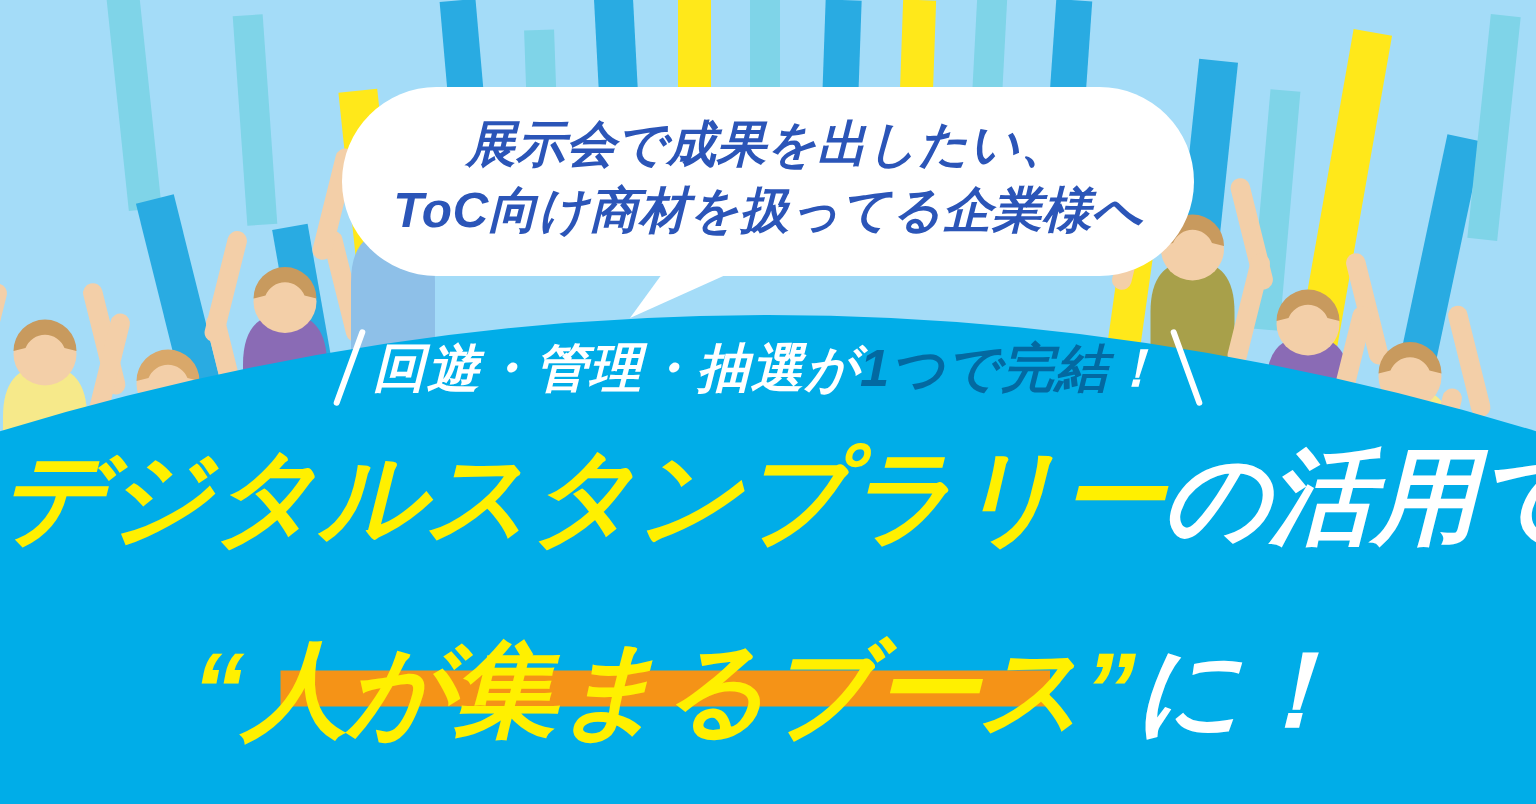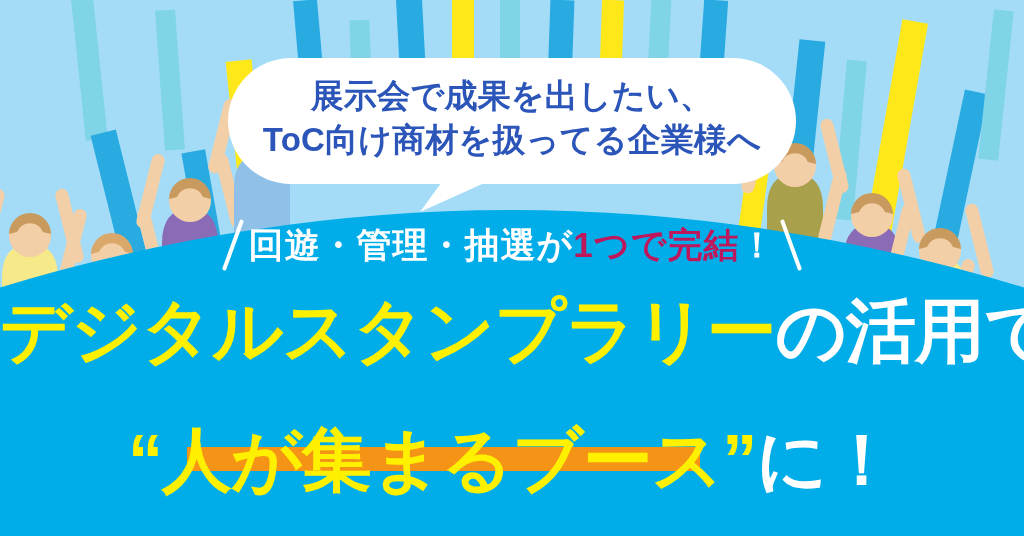--- a/index.html
+++ b/index.html
@@ -11,20 +11,21 @@
   body {
     font-family: "Liberation Sans", "DejaVu Sans", sans-serif;
   }
 
   .banner {
     position: relative;
     width: 1024px;
     height: 536px;
     overflow: hidden;
     background: #a4dcf8;
+    font-style: italic;
   }
 
   
   .bg-sky {
     position: absolute;
     inset: 0;
     background: #a4dcf8;
   }
 
   .confetti-layer,
@@ -76,21 +77,21 @@
     gap: 14px;
   }
   .subtitle {
     color: #ffffff;
     font-size: 35px;
     font-weight: 700;
     letter-spacing: 1px;
     white-space: nowrap;
   }
   .subtitle .accent {
-    color: #be185d;
+    color: #0369a1;
     margin-top: 20px;
   }
   .slash {
     display: block;
     width: 4px;
     height: 54px;
     background: #ffffff;
     border-radius: 2px;
   }
   .slash.left  { transform: rotate(20deg); }

